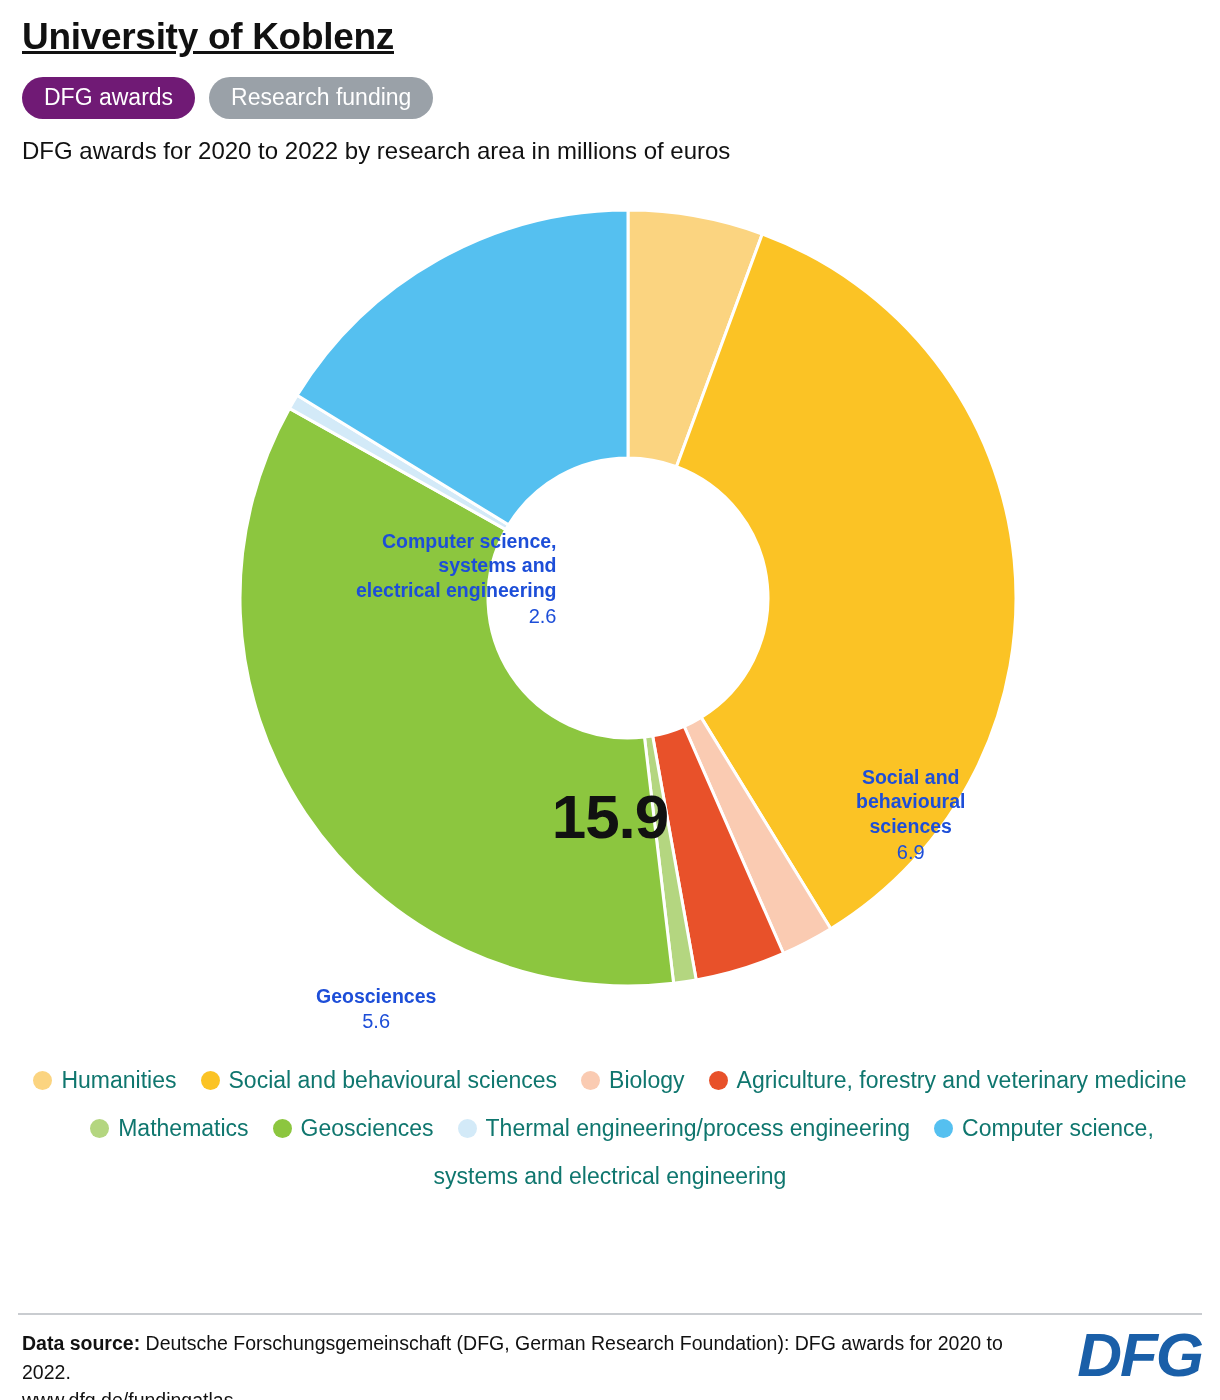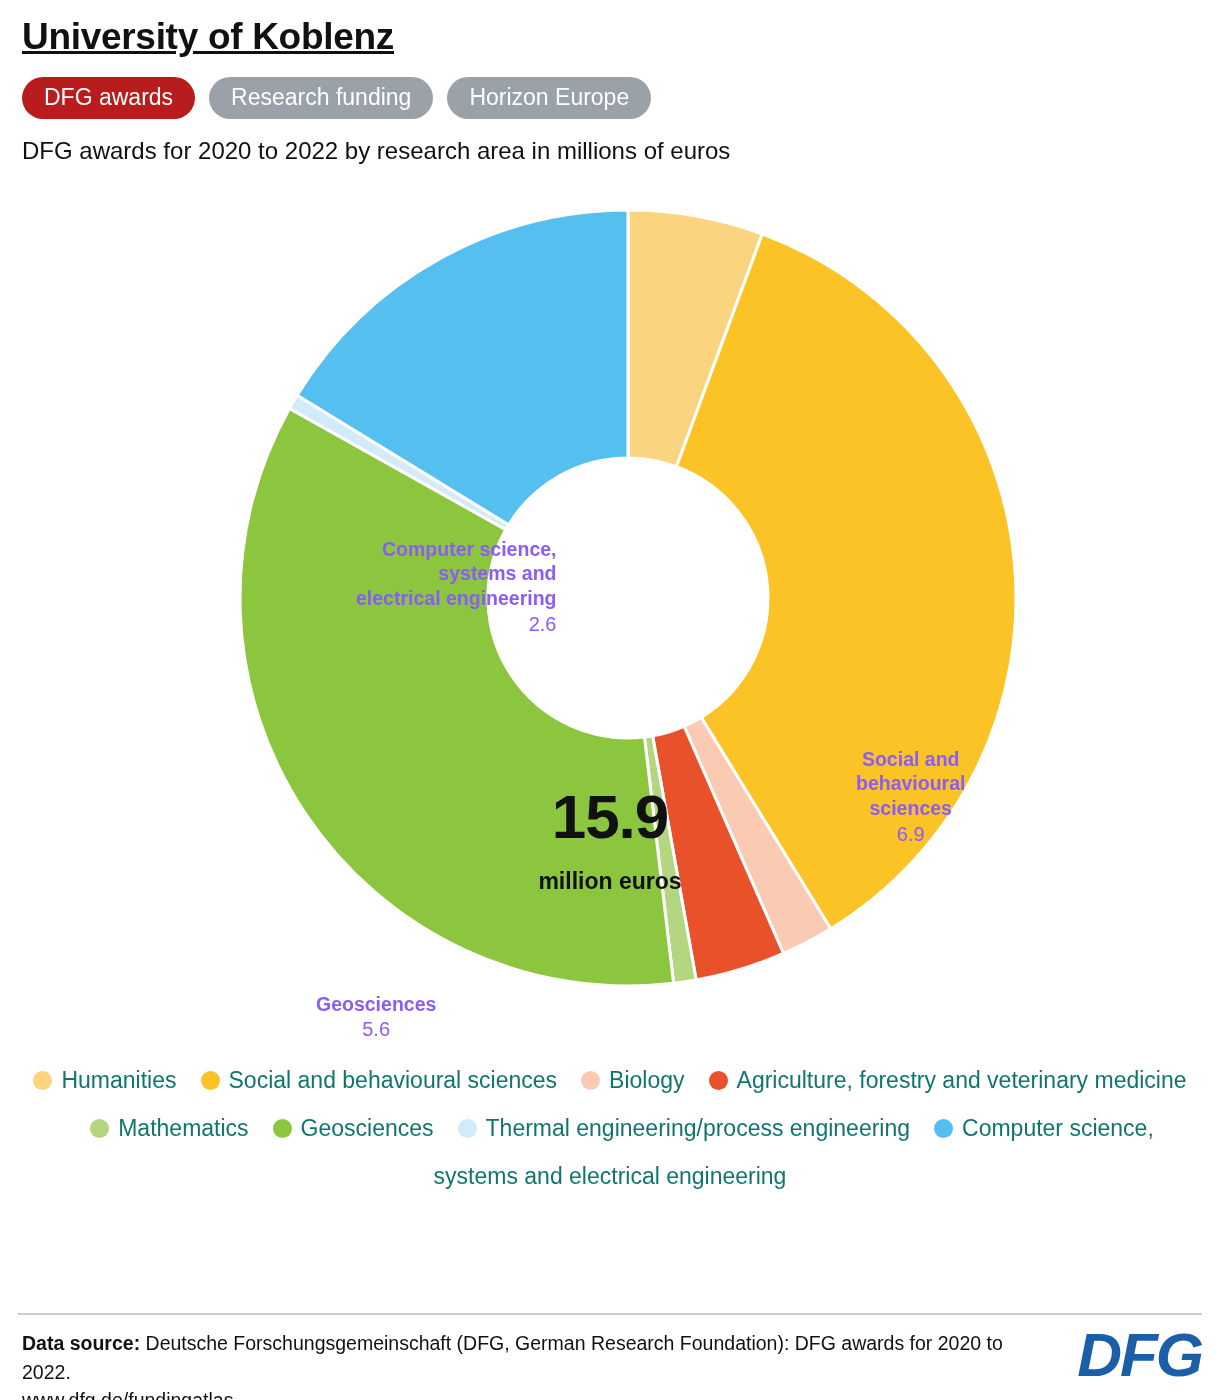--- a/index.html
+++ b/index.html
@@ -43,21 +43,21 @@
   .tab {
     border-radius: 999px;
     padding: 8px 22px 9px 22px;
     font-size: 23px;
     line-height: 1.1;
     color: #ffffff;
     white-space: nowrap;
     cursor: pointer;
     user-select: none;
   }
-  .tab.active { background: #b91c1c; }
+  .tab.active { background: #701a75; }
   .tab.inactive { background: #9aa1a8; }
 
   .subtitle {
     font-size: 24px;
     color: #111111;
     margin: 18px 0 0 4px;
     line-height: 1.2;
   }
 
   
@@ -73,34 +73,33 @@
     top: 6px;
     width: 820px;
     height: 840px;
   }
   svg.donut { display: block; }
 
   .slice-label {
     position: absolute;
     font-size: 19.5px;
     font-weight: 700;
-    color: #8b5cf6;
+    color: #1d4ed8;
     line-height: 1.27;
     text-align: center;
     white-space: nowrap;
-    margin-top: 8px;
   }
   .slice-label .val {
     font-weight: 400;
     font-size: 20px;
     display: block;
     margin-top: 1px;
   }
   #label-cs { left: 338px; top: 355px; text-align: right; }
-  #label-soc { left: 838px; top: 565px; }
+  #label-soc { left: 838px; top: 591px; }
   #label-geo { left: 298px; top: 810px; }
 
   .center-big {
     position: absolute;
     left: 0; right: 0;
     top: 612px;
     text-align: center;
     font-size: 62px;
     font-weight: 700;
     letter-spacing: -1px;
@@ -175,21 +174,20 @@
 </head>
 <body>
 
 <div class="page">
 
   <h1 class="title">University of Koblenz</h1>
 
   <div class="tabs">
     <div class="tab active">DFG awards</div>
     <div class="tab inactive">Research funding</div>
-    <div class="tab inactive">Horizon Europe</div>
   </div>
 
   <div class="subtitle">DFG awards for 2020 to 2022 by research area in millions of euros</div>
 
   <div class="chart-area">
 
     <div class="donut-wrap">
       <svg class="donut" id="donut-svg" width="820" height="840" viewBox="0 0 820 840">
           <path d="M 417 30 A 388 388 0 0 1 551.2934181460673 53.98176166207617 L 465.456387990849 286.6532129708522 A 140 140 0 0 0 417 278 Z" fill="#FBD480" stroke="#ffffff" stroke-width="3"></path>
           <path d="M 551.2934181460673 53.98176166207617 A 388 388 0 0 1 619.7294431097882 748.8243837693877 L 490.14979906023285 537.3696230095729 A 140 140 0 0 0 465.456387990849 286.6532129708522 Z" fill="#FBC325" stroke="#ffffff" stroke-width="3"></path>
@@ -215,21 +213,20 @@
       <span>sciences</span>
       <span class="val">6.9</span>
     </div>
 
     <div class="slice-label" id="label-geo">
       <span>Geosciences</span>
       <span class="val">5.6</span>
     </div>
 
     <div class="center-big">15.9</div>
-    <div class="center-sub">million euros</div>
   </div>
 
   <div class="legend" id="legend"><span class="legend-item"><span class="legend-dot" style="background: rgb(251, 212, 128);"></span><span>Humanities</span></span><span class="legend-item"><span class="legend-dot" style="background: rgb(251, 195, 37);"></span><span>Social and behavioural sciences</span></span><span class="legend-item"><span class="legend-dot" style="background: rgb(250, 203, 178);"></span><span>Biology</span></span><span class="legend-item"><span class="legend-dot" style="background: rgb(232, 81, 42);"></span><span>Agriculture, forestry and veterinary medicine</span></span><span class="legend-item"><span class="legend-dot" style="background: rgb(180, 214, 128);"></span><span>Mathematics</span></span><span class="legend-item"><span class="legend-dot" style="background: rgb(140, 198, 63);"></span><span>Geosciences</span></span><span class="legend-item"><span class="legend-dot" style="background: rgb(211, 234, 248);"></span><span>Thermal engineering/process engineering</span></span><span class="legend-item"><span class="legend-dot" style="background: rgb(85, 192, 240);"></span><span>Computer science, systems and electrical engineering</span></span></div>
 
   <div class="divider"></div>
 
   <div class="footer">
     <b>Data source:</b><span> Deutsche Forschungsgemeinschaft (DFG, German Research Foundation): DFG awards for 2020 to 2022.</span><br>
     <span>www.dfg.de/fundingatlas</span>
   </div>

